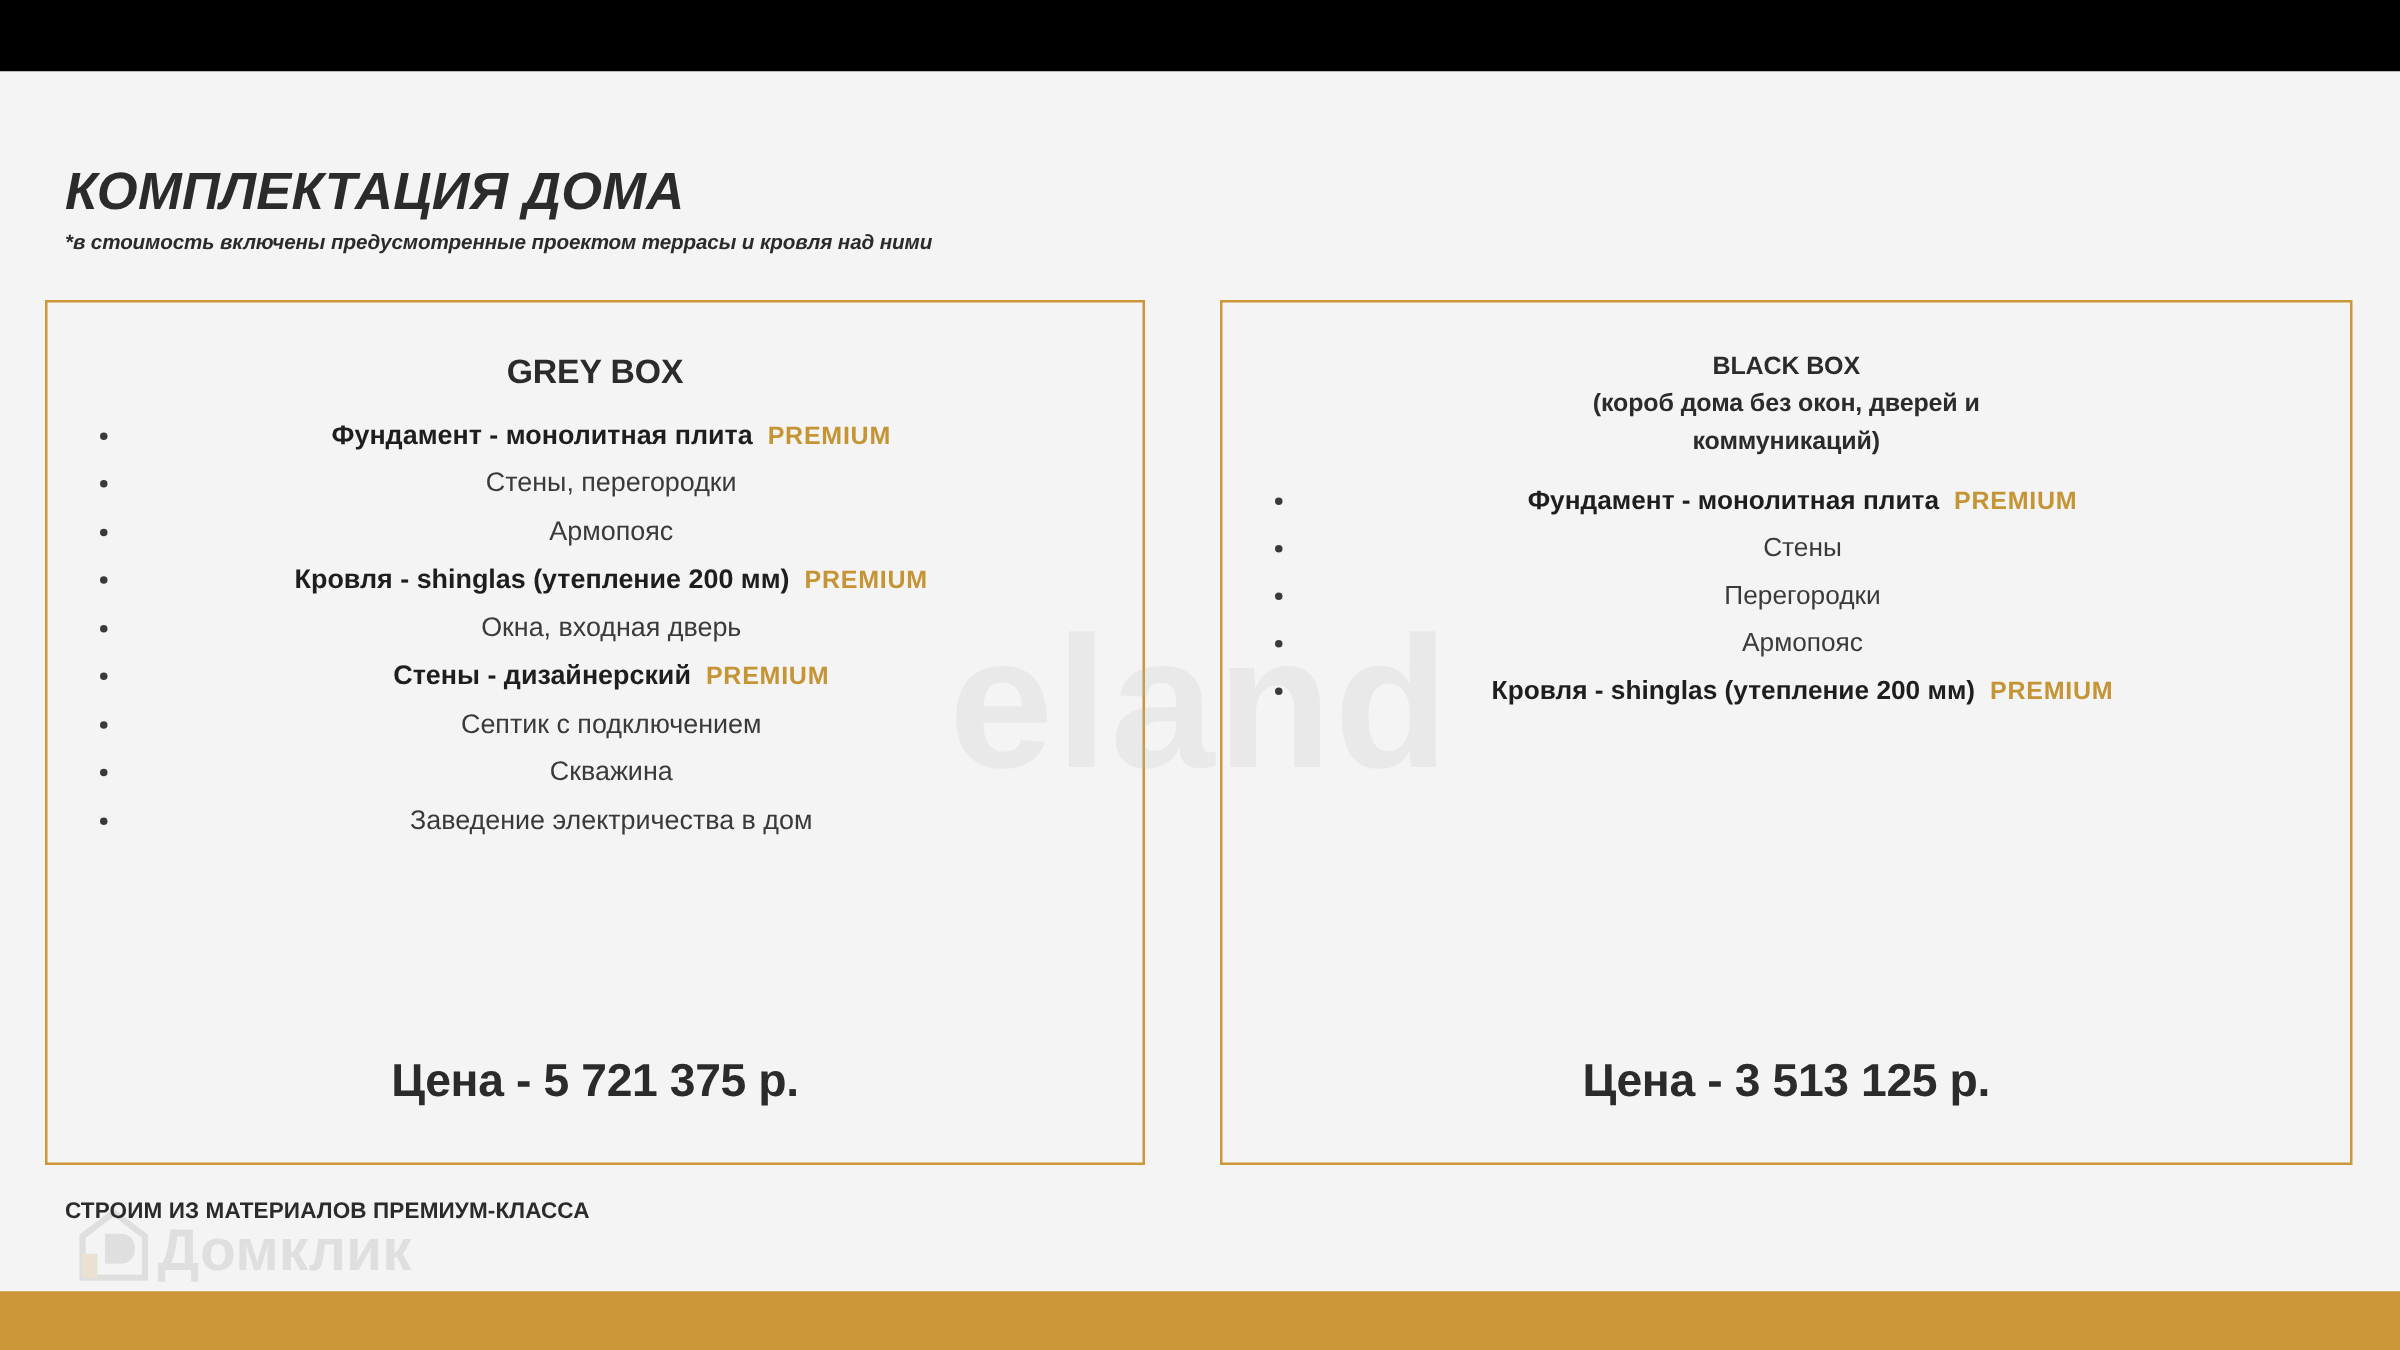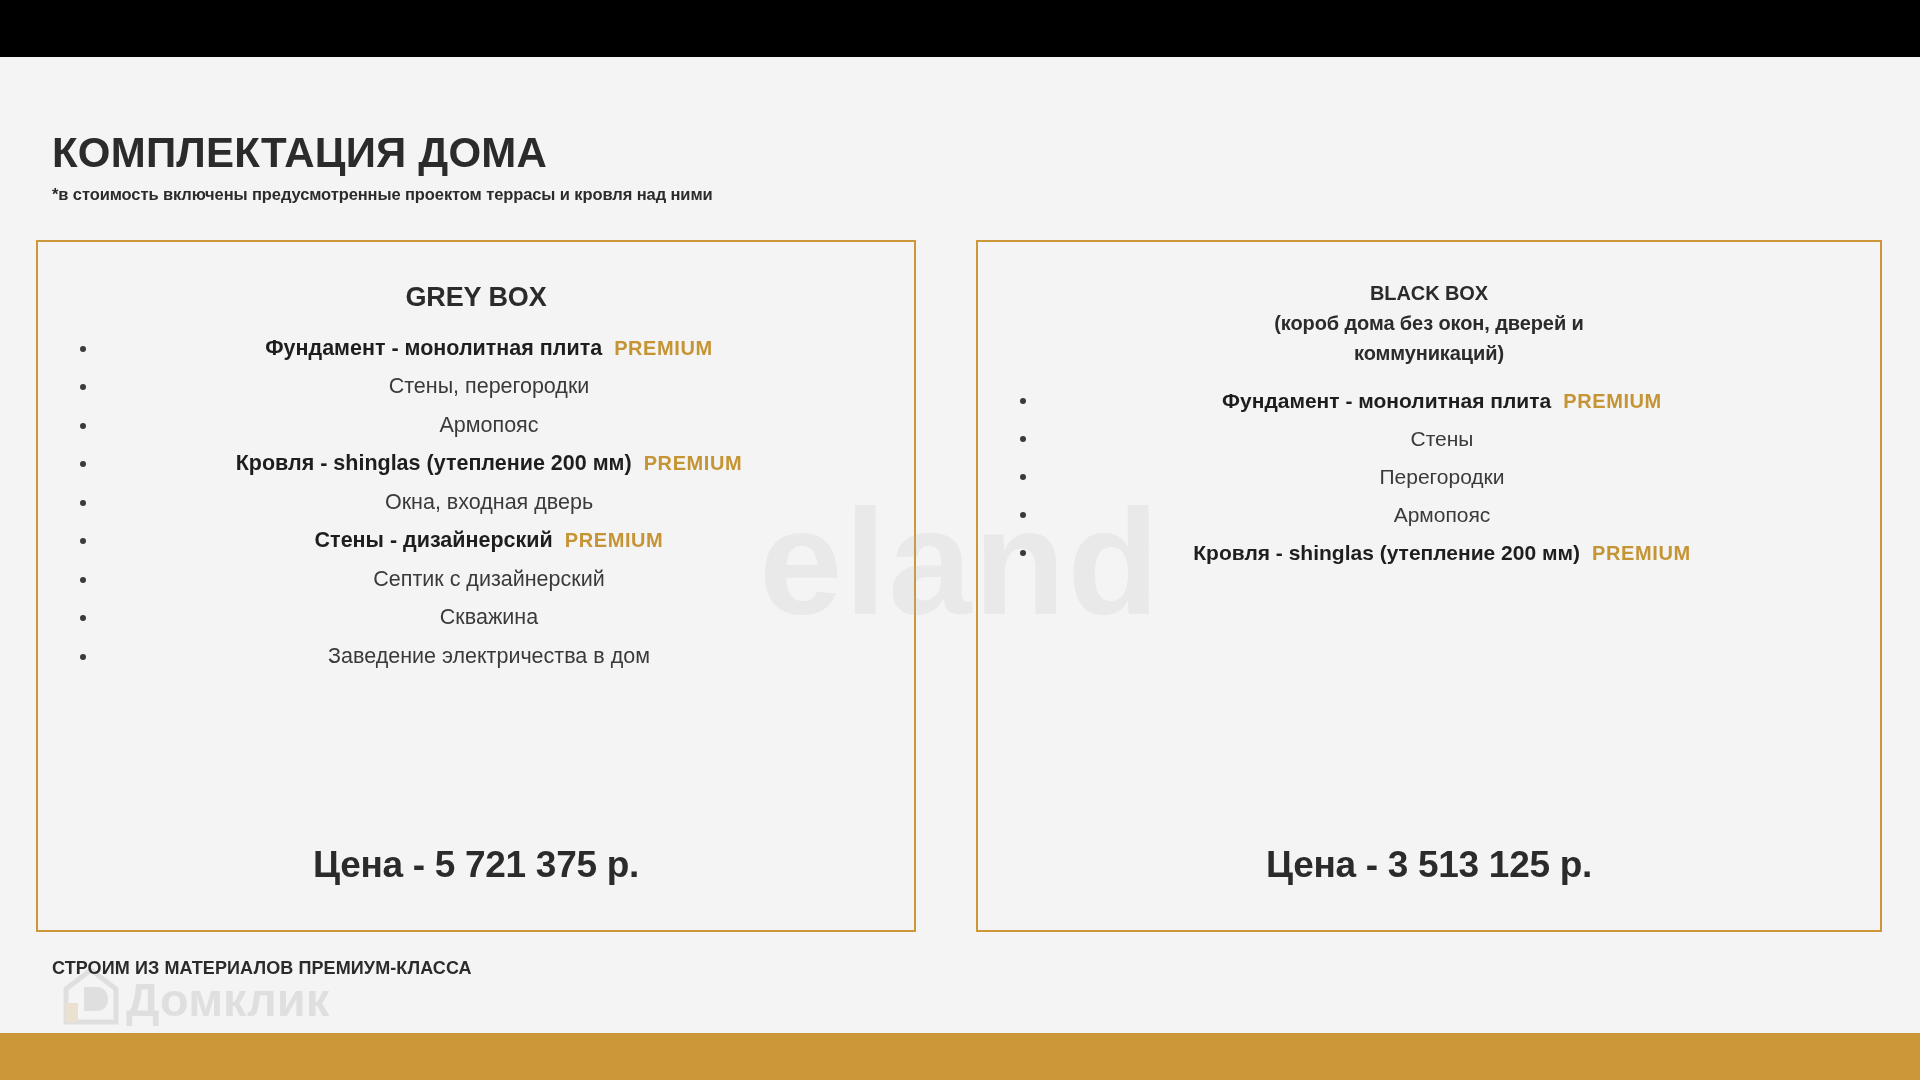--- a/index.html
+++ b/index.html
@@ -25,20 +25,21 @@
   .bottombar {
     position:absolute; left:0; bottom:0;
     width:1920px; height:47px;
     background:#cc9739;
   }
   
   .heading-block {
     position:absolute;
     left:52px; top:131px;
     width:1000px;
+    font-style:italic;
   }
   .page-title {
     font-size:42px;
     font-weight:bold;
     letter-spacing:0.2px;
     color:#2b2b2b;
     line-height:1.05;
     white-space:nowrap;
   }
   .page-subtitle {
@@ -189,21 +190,21 @@
       <div class="card-title">
         <span>GREY BOX</span>
       </div>
       <ul class="feature-list">
         <li class="bold"><span>Фундамент - монолитная плита</span><span class="premium-tag">PREMIUM</span></li>
         <li><span>Стены, перегородки</span></li>
         <li><span>Армопояс</span></li>
         <li class="bold"><span>Кровля - shinglas (утепление 200 мм)</span><span class="premium-tag">PREMIUM</span></li>
         <li><span>Окна, входная дверь</span></li>
         <li class="bold"><span>Стены - дизайнерский</span><span class="premium-tag">PREMIUM</span></li>
-        <li><span>Септик с дизайнерский</span></li>
+        <li><span>Септик с подключением</span></li>
         <li><span>Скважина</span></li>
         <li><span>Заведение электричества в дом</span></li>
       </ul>
       <div class="card-price">Цена - 5 721 375 р.</div>
     </div>
 
     <div class="card card-black">
       <div class="card-title">
         <span>BLACK BOX</span>
         <span class="l2">(короб дома без окон, дверей и</span>

